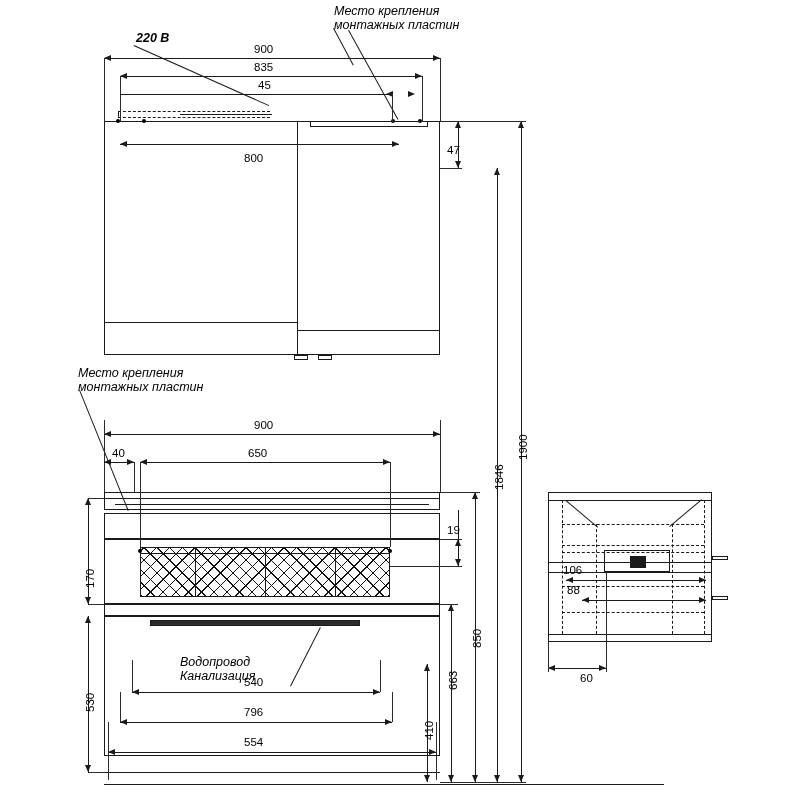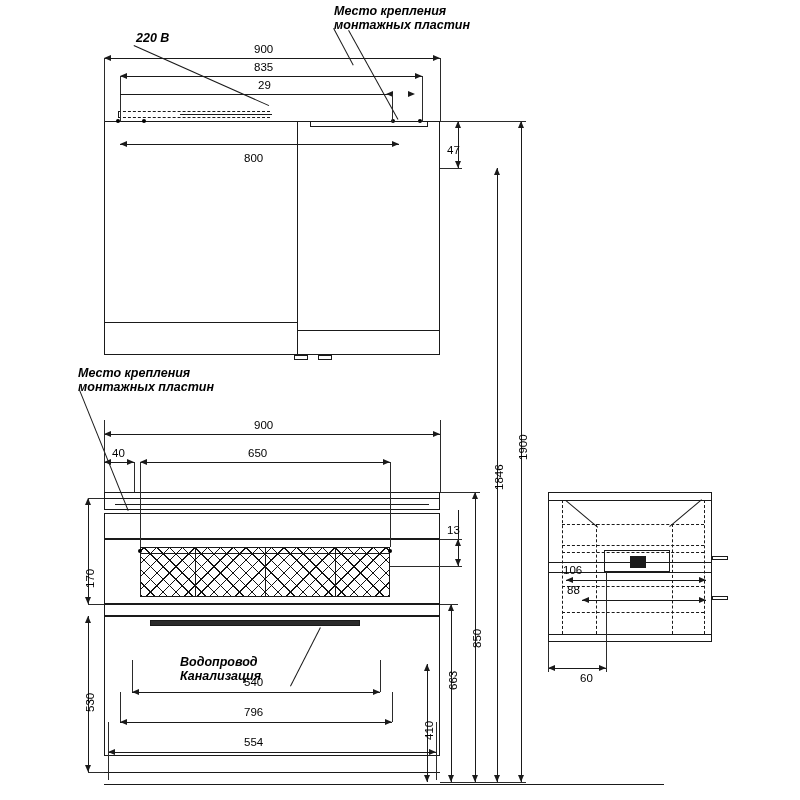--- a/index.html
+++ b/index.html
@@ -4,21 +4,21 @@
 <style>
   html,body{margin:0;padding:0;background:#ffffff;}
   #page{position:relative;width:800px;height:800px;background:#fff;
         font-family:"Liberation Sans", sans-serif;overflow:hidden;}
   .ln{position:absolute;background:#1a1a1a;}
   .h{height:1px;}
   .v{width:1px;}
   .thin{background:#2b2b2b;}
   .lbl{position:absolute;font-size:11px;color:#000;white-space:nowrap;}
   .dim{position:absolute;font-size:11.5px;color:#000;white-space:nowrap;}
-  .note{position:absolute;font-style:italic;font-weight:bold;font-size:12.5px;
+  .note{position:absolute;font-style:italic;font-weight:normal;font-size:12.5px;
         color:#000;line-height:14px;white-space:nowrap;}
   .vert{transform-origin:0 0;}
   .arrowL,.arrowR{position:absolute;width:0;height:0;border-top:3px solid transparent;
         border-bottom:3px solid transparent;}
   .arrowL{border-right:7px solid #1a1a1a;}
   .arrowR{border-left:7px solid #1a1a1a;}
   .arrowU,.arrowD{position:absolute;width:0;height:0;border-left:3px solid transparent;
         border-right:3px solid transparent;}
   .arrowU{border-bottom:7px solid #1a1a1a;}
   .arrowD{border-top:7px solid #1a1a1a;}
@@ -73,21 +73,21 @@
   <div class="ln h" style="left:120px;top:76px;width:302px;"></div>
   <div class="arrowL" style="left:120px;top:73px;"></div>
   <div class="arrowR" style="left:415px;top:73px;"></div>
   <div class="dim" style="left:254px;top:61px;">835</div>
   <div class="ln v thin" style="left:120px;top:76px;height:46px;"></div>
   <div class="ln v thin" style="left:422px;top:76px;height:46px;"></div>
 
   <div class="ln h" style="left:120px;top:94px;width:272px;"></div>
   <div class="arrowL" style="left:386px;top:91px;"></div>
   <div class="arrowR" style="left:408px;top:91px;"></div>
-  <div class="dim" style="left:258px;top:79px;">29</div>
+  <div class="dim" style="left:258px;top:79px;">45</div>
   <div class="ln v thin" style="left:392px;top:94px;height:28px;"></div>
 
   <div class="ln h" style="left:120px;top:144px;width:279px;"></div>
   <div class="arrowL" style="left:120px;top:141px;"></div>
   <div class="arrowR" style="left:392px;top:141px;"></div>
   <div class="dim" style="left:244px;top:152px;">800</div>
 
   <div class="ln v" style="left:458px;top:121px;height:47px;"></div>
   <div class="arrowU" style="left:455px;top:121px;"></div>
   <div class="arrowD" style="left:455px;top:161px;"></div>
@@ -141,21 +141,21 @@
   <div class="arrowL" style="left:140px;top:459px;"></div>
   <div class="arrowR" style="left:383px;top:459px;"></div>
   <div class="dim" style="left:248px;top:447px;">650</div>
   <div class="ln v thin" style="left:134px;top:462px;height:30px;"></div>
   <div class="ln v thin" style="left:140px;top:462px;height:85px;"></div>
   <div class="ln v thin" style="left:390px;top:462px;height:85px;"></div>
 
   <div class="ln v" style="left:458px;top:510px;height:56px;"></div>
   <div class="arrowU" style="left:455px;top:539px;"></div>
   <div class="arrowD" style="left:455px;top:559px;"></div>
-  <div class="dim" style="left:447px;top:524px;">13</div>
+  <div class="dim" style="left:447px;top:524px;">19</div>
   <div class="ln h thin" style="left:440px;top:539px;width:22px;"></div>
   <div class="ln h thin" style="left:390px;top:566px;width:72px;"></div>
 
   <div class="ln v" style="left:88px;top:498px;height:106px;"></div>
   <div class="arrowU" style="left:85px;top:498px;"></div>
   <div class="arrowD" style="left:85px;top:597px;"></div>
   <div class="dim vert" style="left:84px;top:588px;transform:rotate(-90deg);">170</div>
   <div class="ln h thin" style="left:88px;top:498px;width:16px;"></div>
   <div class="ln h thin" style="left:88px;top:604px;width:16px;"></div>
 

